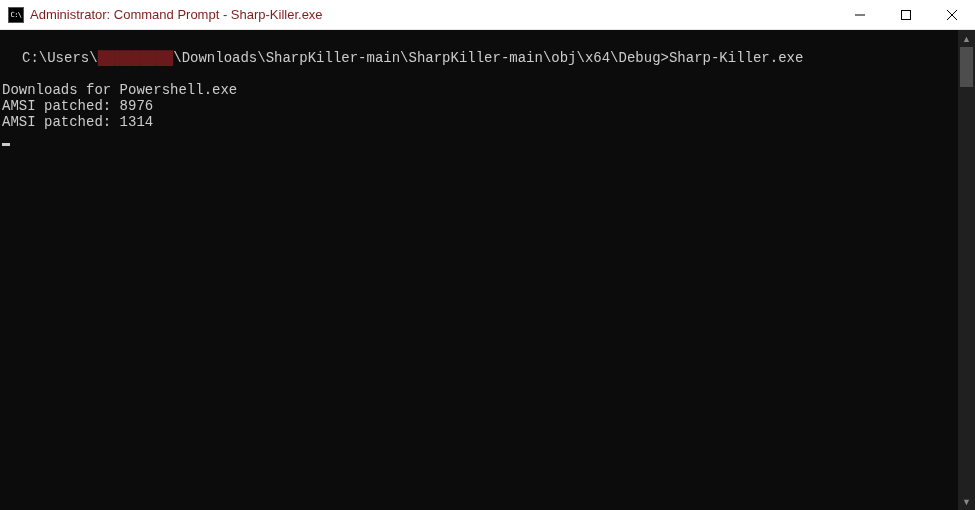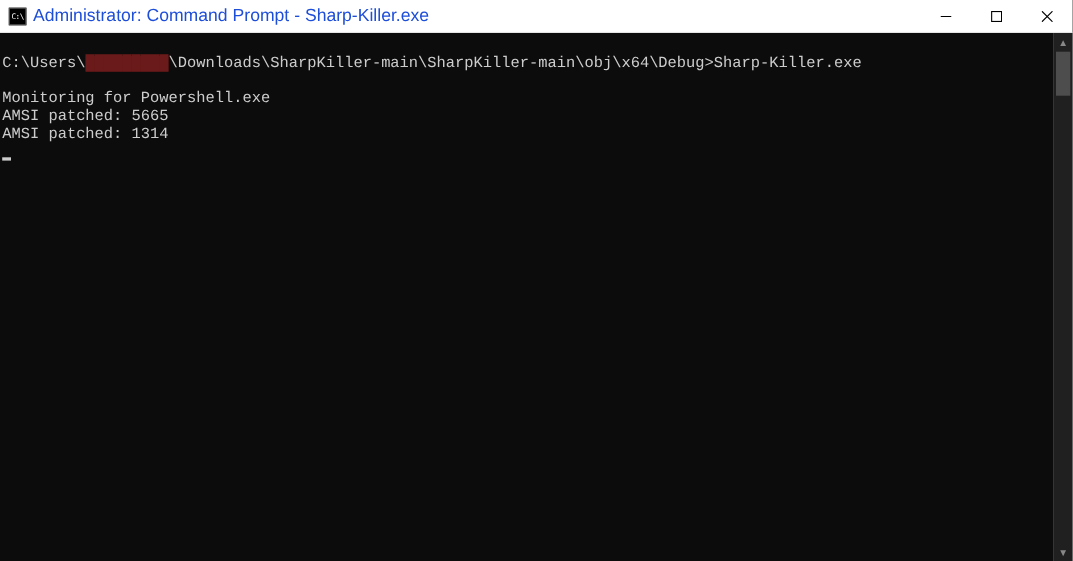--- a/index.html
+++ b/index.html
@@ -21,22 +21,22 @@
     .titlebar-icon {
       width: 16px;
       height: 16px;
       margin-left: 8px;
       margin-right: 6px;
       display: flex;
       align-items: center;
       justify-content: center;
     }
     .titlebar-title {
-      font-size: 16px;
-      color: #1d4ed8;
+      font-size: 13px;
+      color: #7f1d1d;
       flex: 0 0 auto;
     }
     .titlebar-spacer { flex: 1; }
     .win-controls {
       display: flex;
       height: 100%;
     }
     .win-btn {
       width: 46px;
       height: 100%;
@@ -81,21 +81,21 @@
     }
     .scroll-arrow.up { top: 0; }
     .scroll-arrow.down { bottom: 0; }
     .scroll-thumb {
       position: absolute;
       left: 2px; right: 2px;
       top: 17px;
       height: 40px;
       background: #4d4d4d;
     }
-    .prompt-line { display: block; }
+    .prompt-line { display: block; margin-left: 20px; }
     .redact {
       display: inline-block;
       background: #6a1a1a;
       color: #6a1a1a;
       user-select: none;
       vertical-align: baseline;
       height: 14px;
       line-height: 14px;
     }
     .cursor {
@@ -149,22 +149,22 @@
           <line x1="0" y1="0" x2="10" y2="10" stroke="#000" stroke-width="1"></line>
           <line x1="10" y1="0" x2="0" y2="10" stroke="#000" stroke-width="1"></line>
         </svg>
     </div>
   </div>
 </div>
 
 <div class="terminal-wrap">
   <div class="terminal">
 <span class="prompt-line"><span>C:\Users\</span><span class="redact">█████████</span><span>\Downloads\SharpKiller-main\SharpKiller-main\obj\x64\Debug&gt;</span><span>Sharp-Killer.exe</span></span>
-<span>Monitoring for Powershell.exe</span>
-<span>AMSI patched: 5665</span>
+<span>Downloads for Powershell.exe</span>
+<span>AMSI patched: 8976</span>
 <span>AMSI patched: 1314</span>
 <span class="cursor"></span>
   </div>
   <div class="scrollbar-track">
     <div class="scroll-arrow up">▲</div>
     <div class="scroll-thumb"></div>
     <div class="scroll-arrow down">▼</div>
   </div>
 </div>
 

